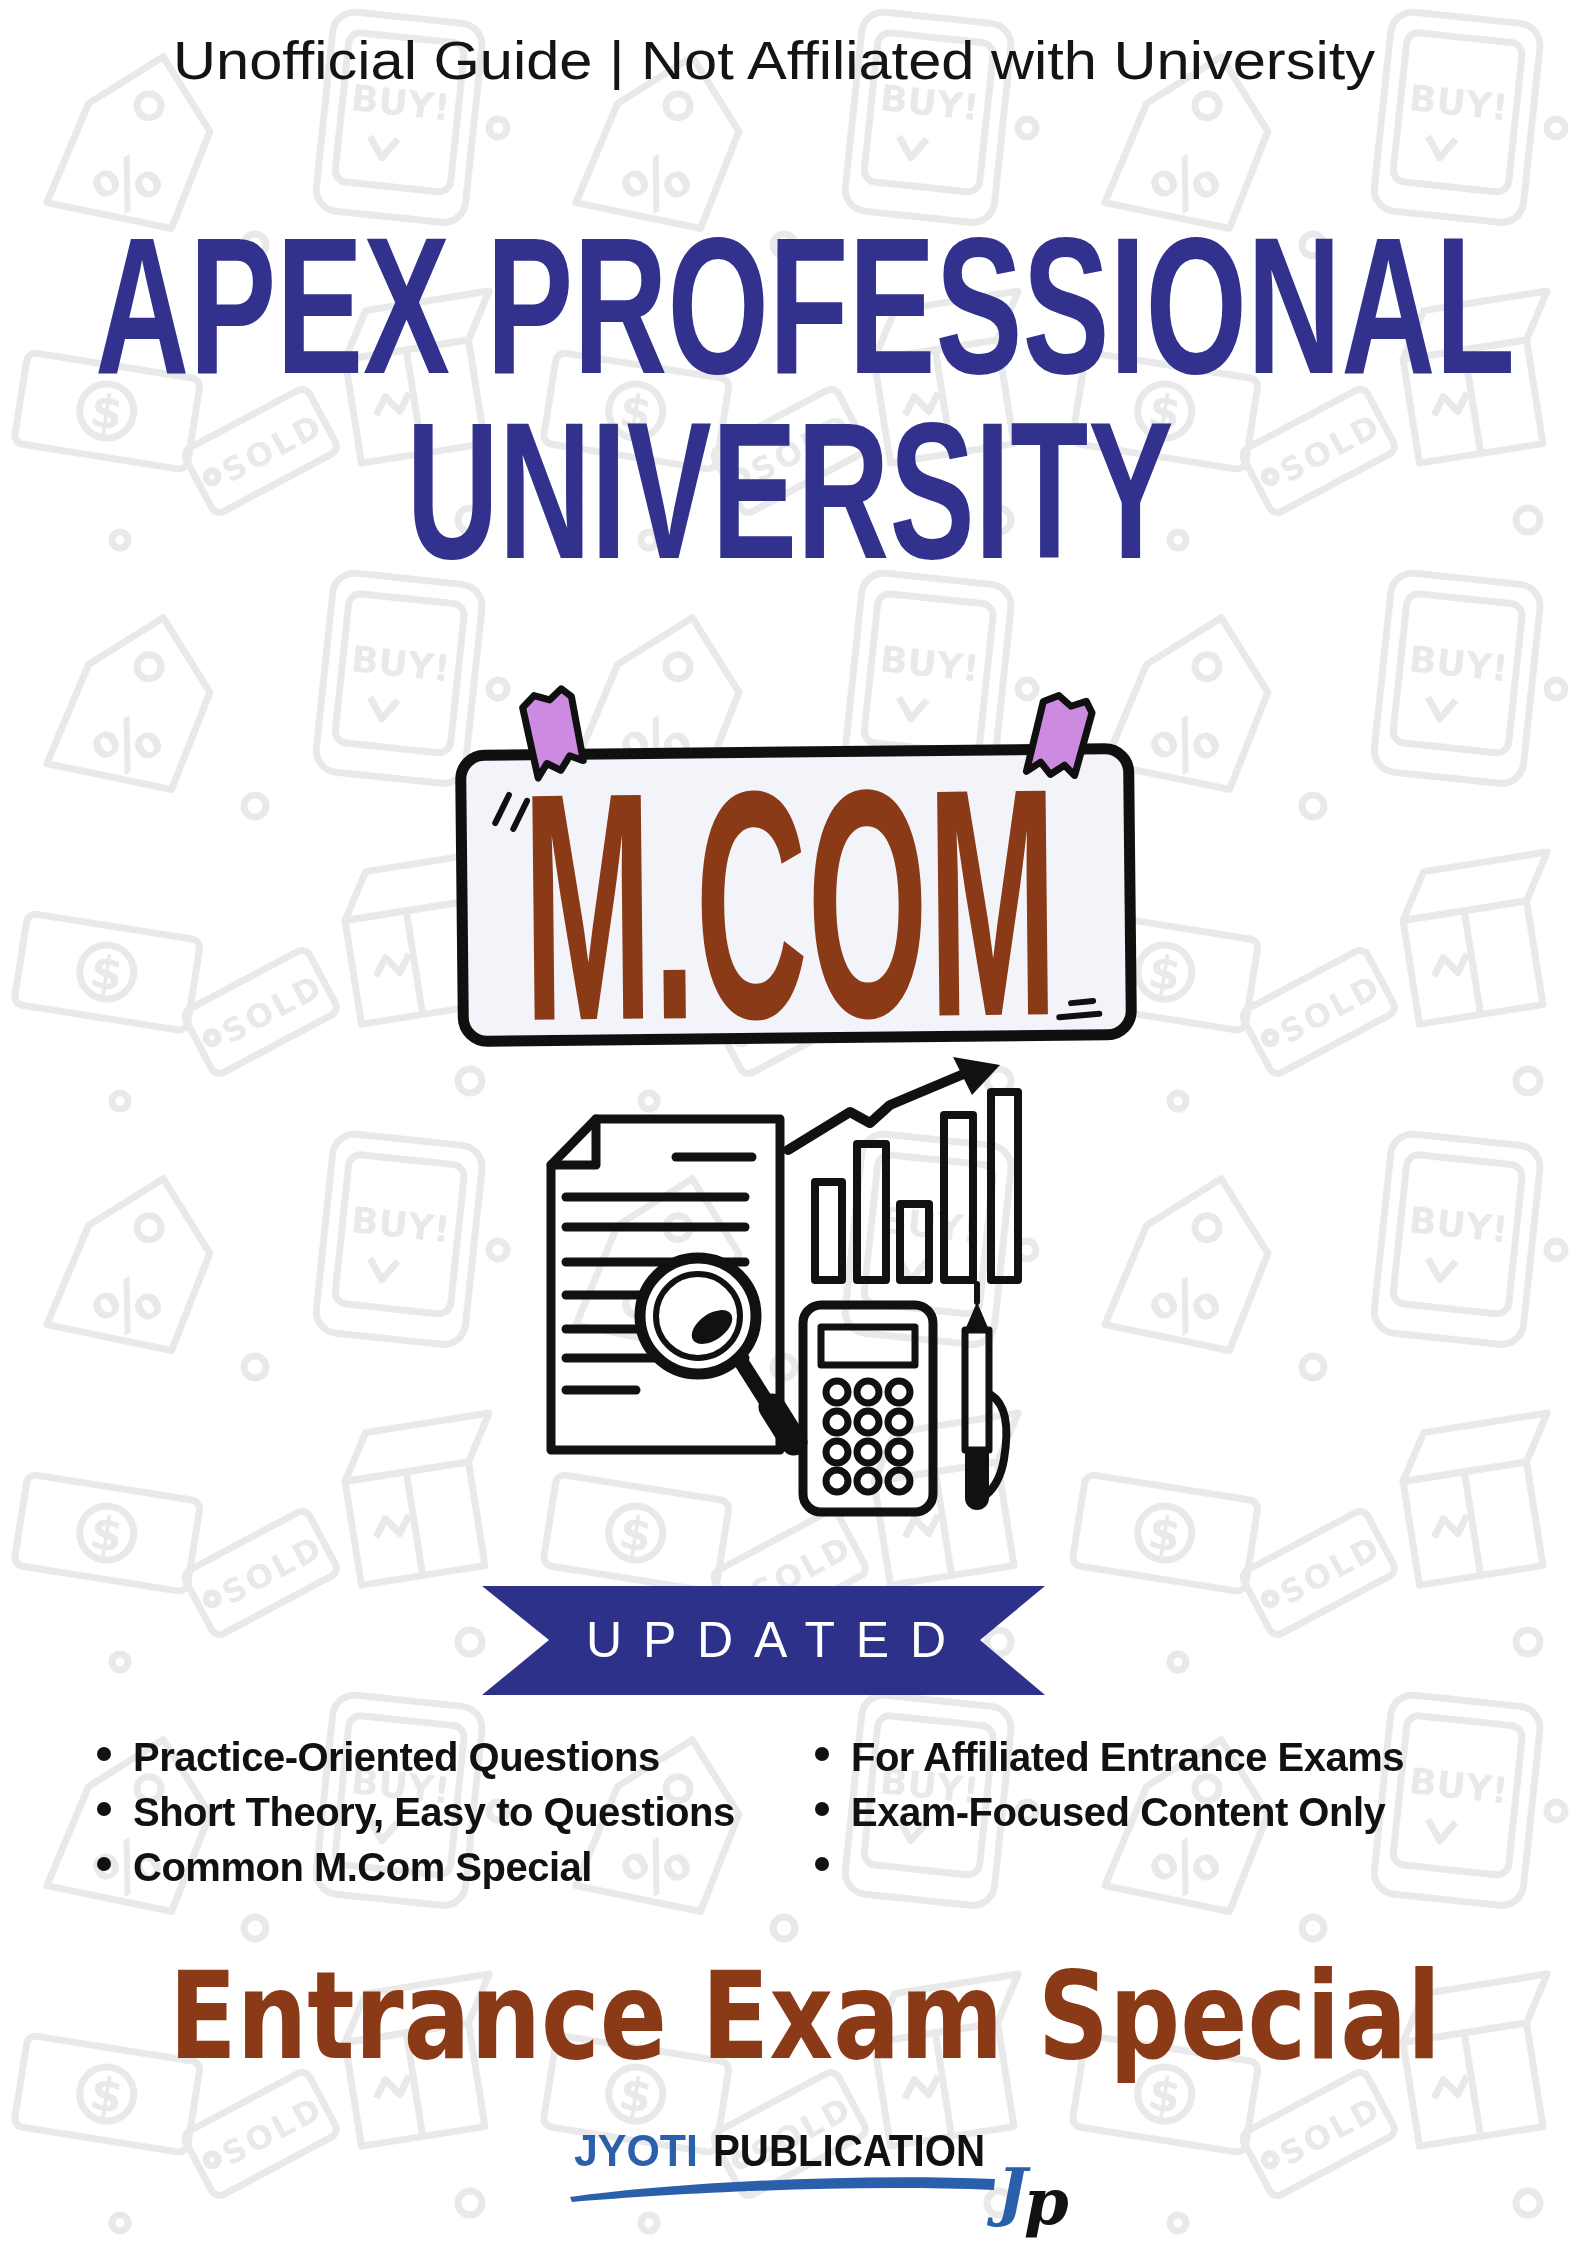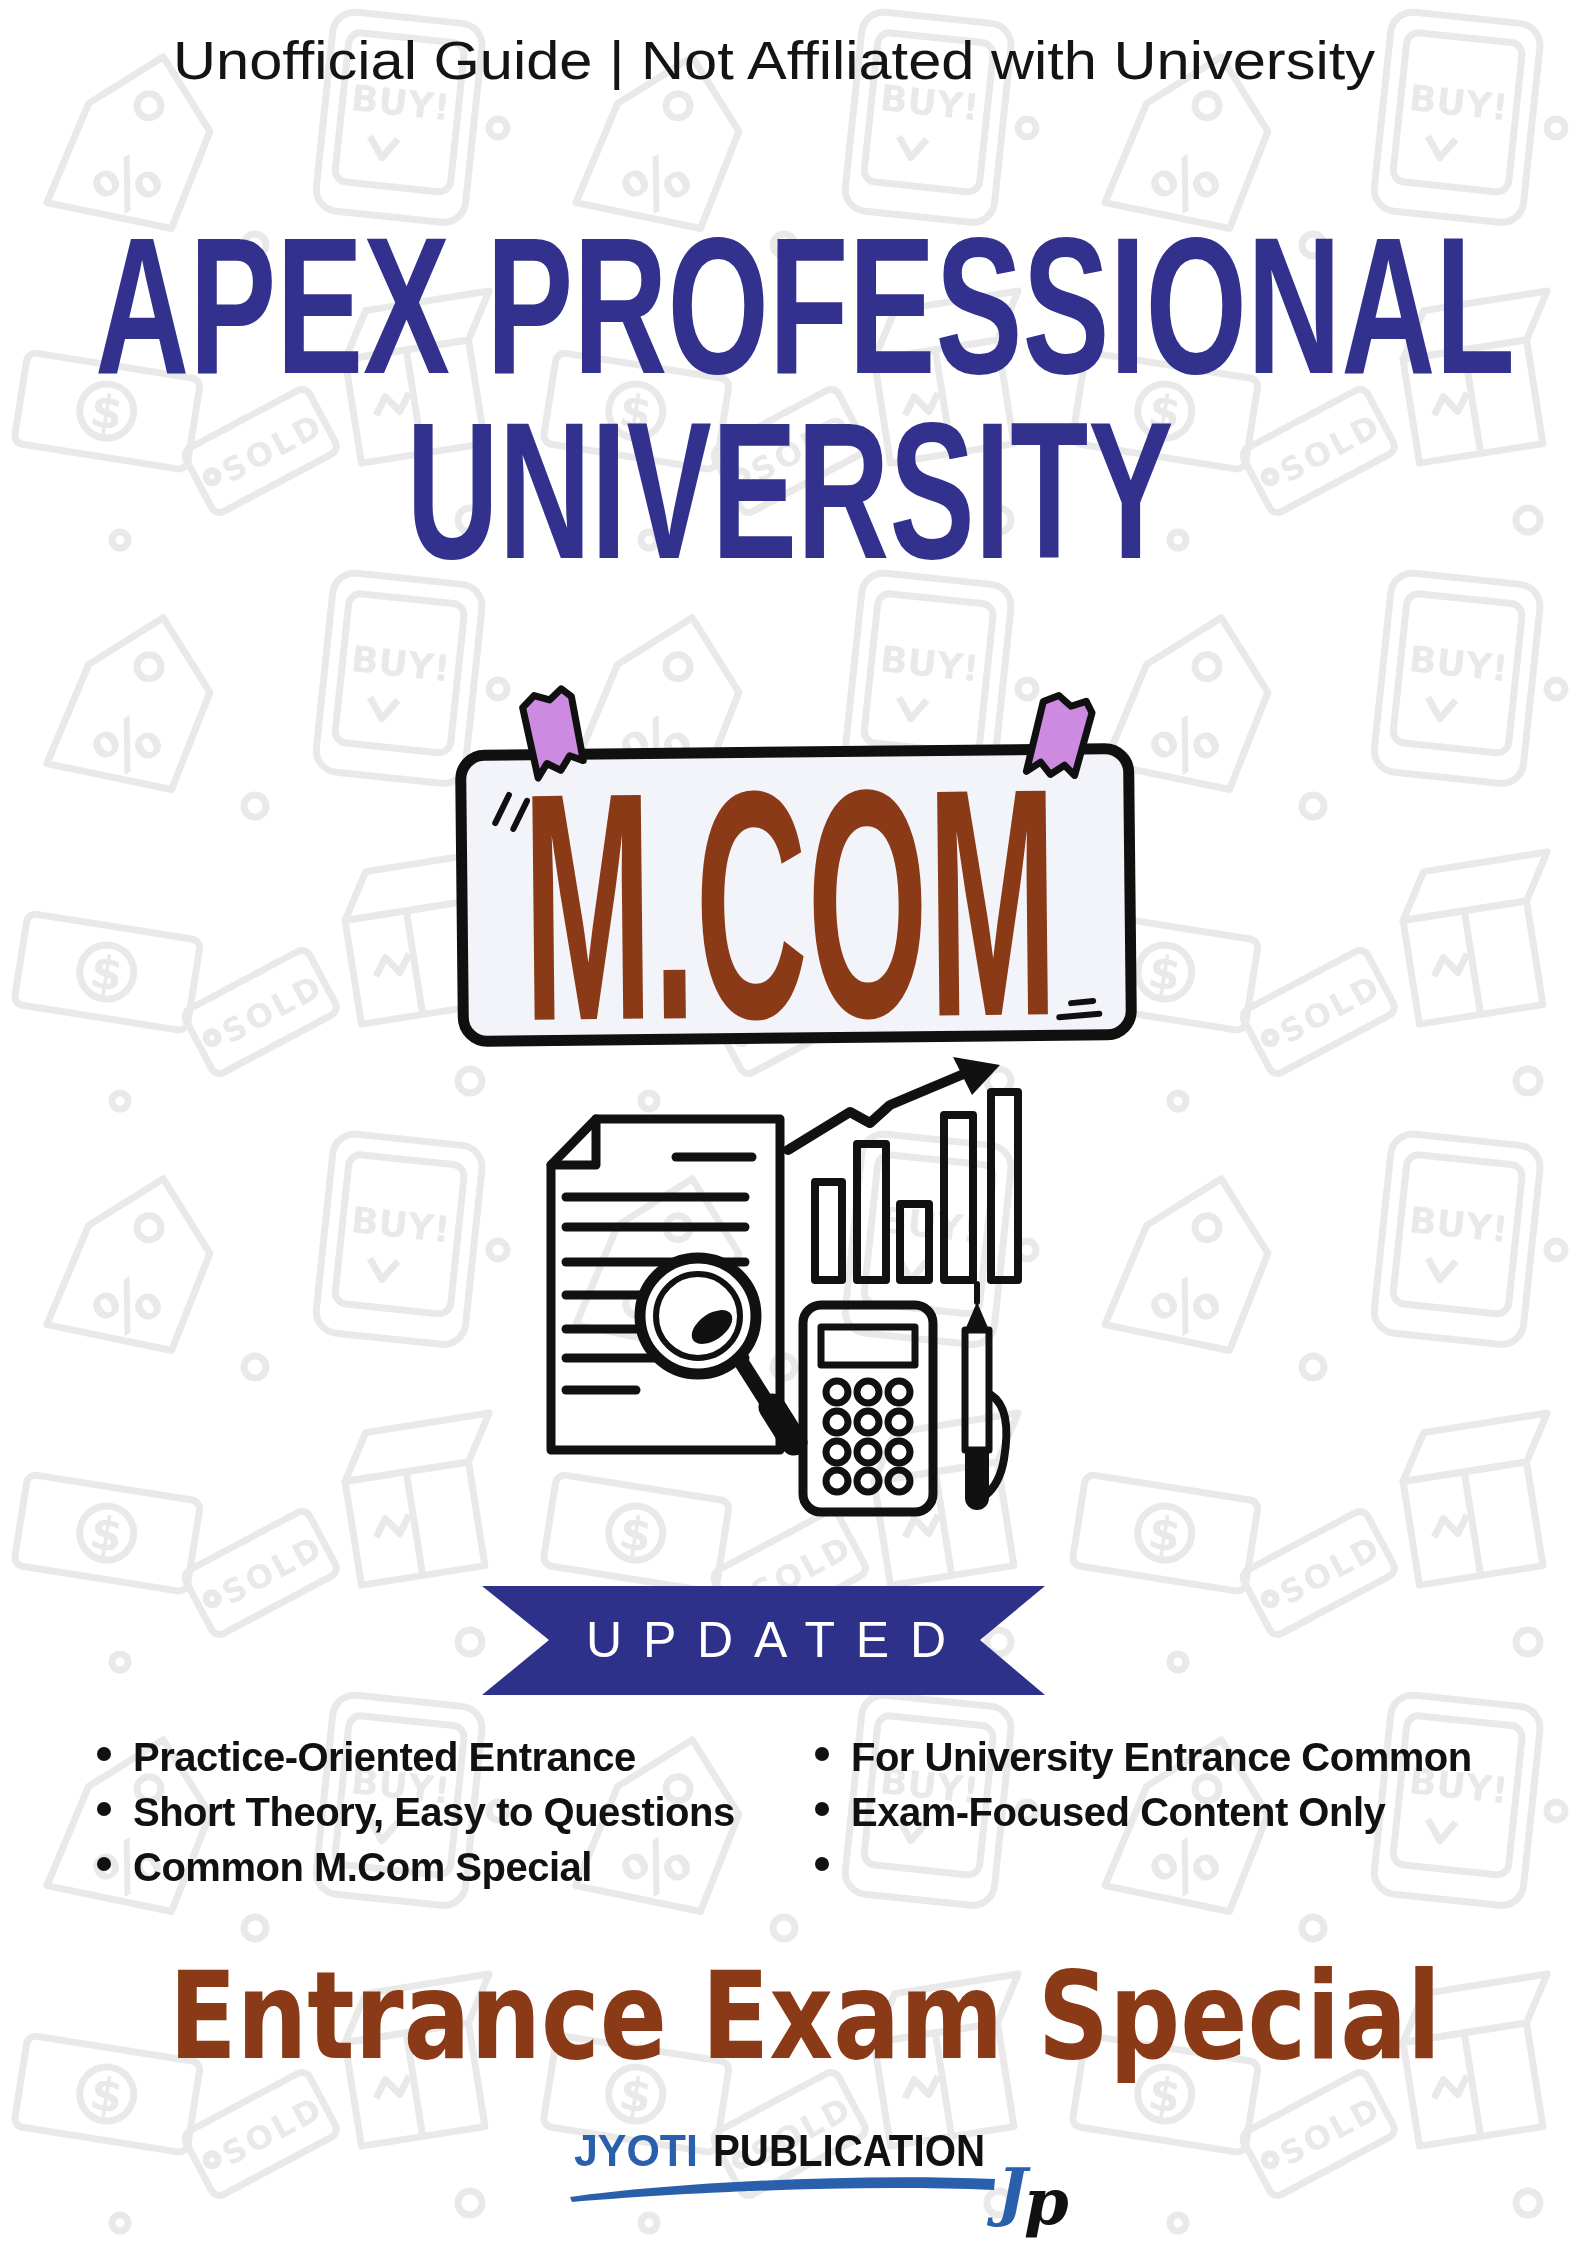--- a/index.html
+++ b/index.html
@@ -157,35 +157,35 @@
 
   <svg class="abs" style="left:455px;top:1578px;" width="620" height="125">
     <polygon points="27,8 590,8 525,62 590,117 27,117 94,62" fill="#2d3189"></polygon>
     <text class="ribbon-text" x="311" y="79" text-anchor="middle" textLength="360" lengthAdjust="spacing">UPDATED</text>
   </svg>
 
   <div class="features">
     <ul class="feat-col" style="left:97px;">
       <li class="feat">
         <span class="dot"></span>
-        <span>Practice-Oriented Entrance</span>
+        <span>Practice-Oriented Questions</span>
       </li>
       <li class="feat">
         <span class="dot"></span>
         <span>Short Theory, Easy to Questions</span>
       </li>
       <li class="feat">
         <span class="dot"></span>
         <span>Common M.Com Special</span>
       </li>
     </ul>
     <ul class="feat-col" style="left:815px;">
       <li class="feat">
         <span class="dot"></span>
-        <span>For University Entrance Common</span>
+        <span>For Affiliated Entrance Exams</span>
       </li>
       <li class="feat">
         <span class="dot"></span>
         <span>Exam-Focused Content Only</span>
       </li>
       <li class="feat">
         <span class="dot"></span>
       </li>
     </ul>
   </div>

